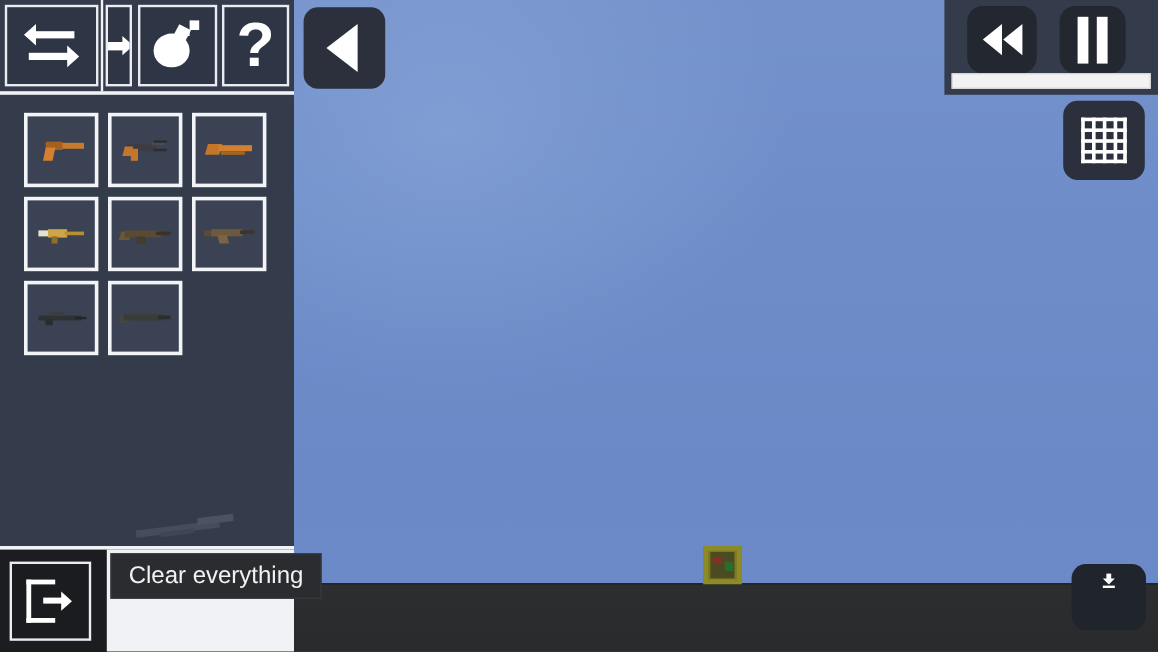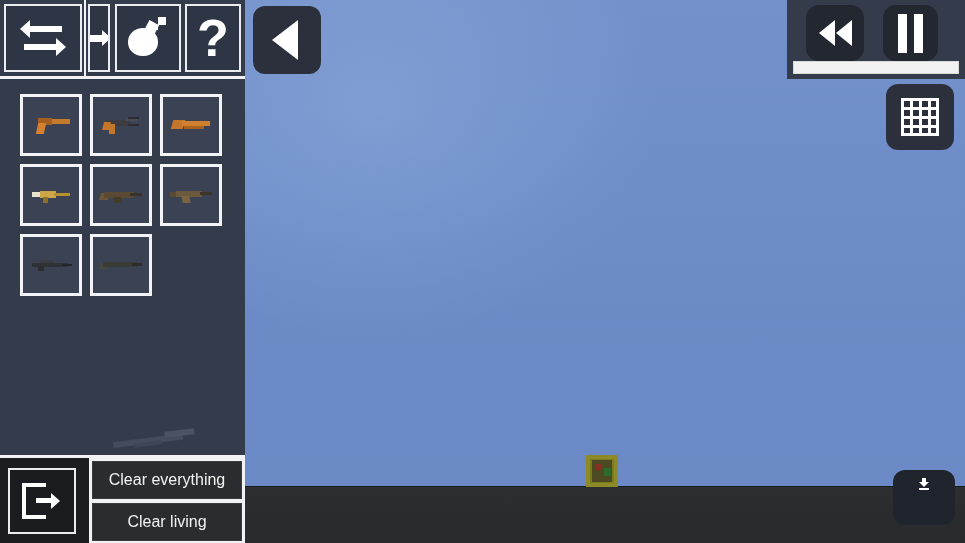--- a/index.html
+++ b/index.html
@@ -220,22 +220,22 @@
   .exiticon .shaft{ position:absolute; left:14px; top:15px; width:18px; height:5px; background:#fff; }
   .exiticon .head{
     position:absolute; left:29px; top:10px; width:0;height:0;border-style:solid;
     border-width:8px 0 8px 9px; border-color:transparent transparent transparent #fff;
   }
   .clear-col{
     position:absolute; left:89px; top:0; width:156px; height:88px;
     background:#f0f2f5; padding:3px;
   }
   .clear-btn{
-    width:150px; height:38px; background:#2b2c30; color:#f2f2f2;
-    font-size:16px; display:flex; align-items:center; justify-content:center;
+    width:176px; height:38px; background:#2b2c30; color:#f2f2f2;
+    font-size:20px; display:flex; align-items:center; justify-content:center;
     border:1px solid #3a3b40;
   }
   .clear-btn + .clear-btn{ margin-top:4px; }
 
   
   .fab-bottom{
     position:absolute; left:893px; top:470px; width:62px; height:55px;
     background:#20242c; border-radius:12px;
     display:flex; align-items:flex-start; justify-content:center; padding-top:8px;
   }
@@ -413,18 +413,17 @@
     <div class="sb-bottombar">
       <div class="exit-btn">
         <span class="exiticon">
           <span class="box"></span>
             <span class="shaft"></span>
             <span class="head"></span>
         </span>
       </div>
       <div class="clear-col">
         <div class="clear-btn">Clear everything</div>
-        <div class="clear-btn">Clear living</div>
       </div>
     </div>
 
   </div>
 </div>
 
 </body></html>

